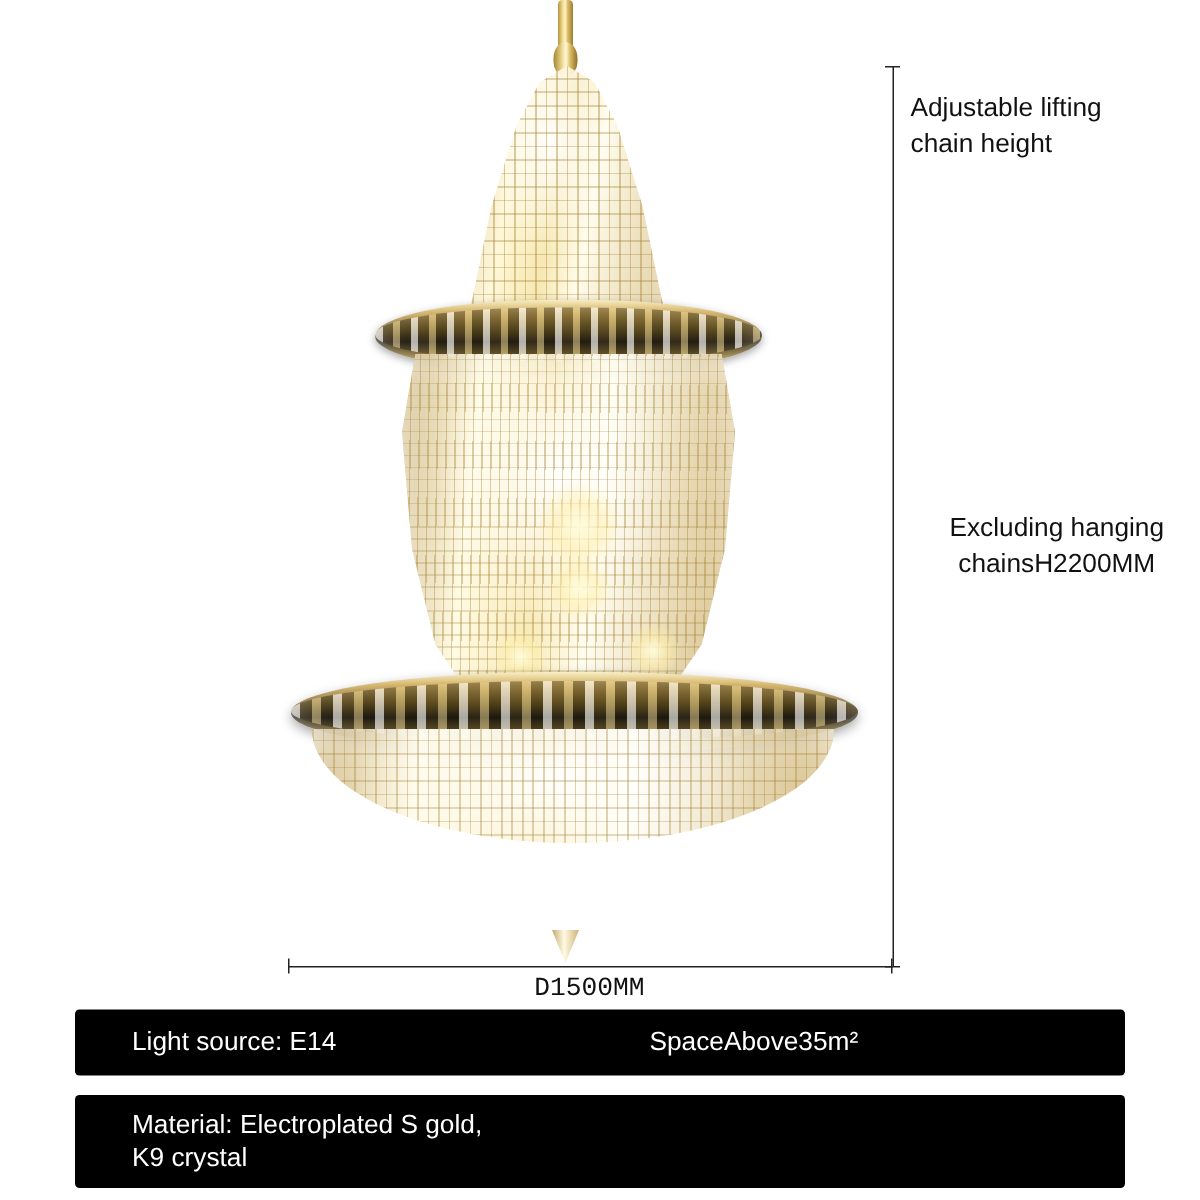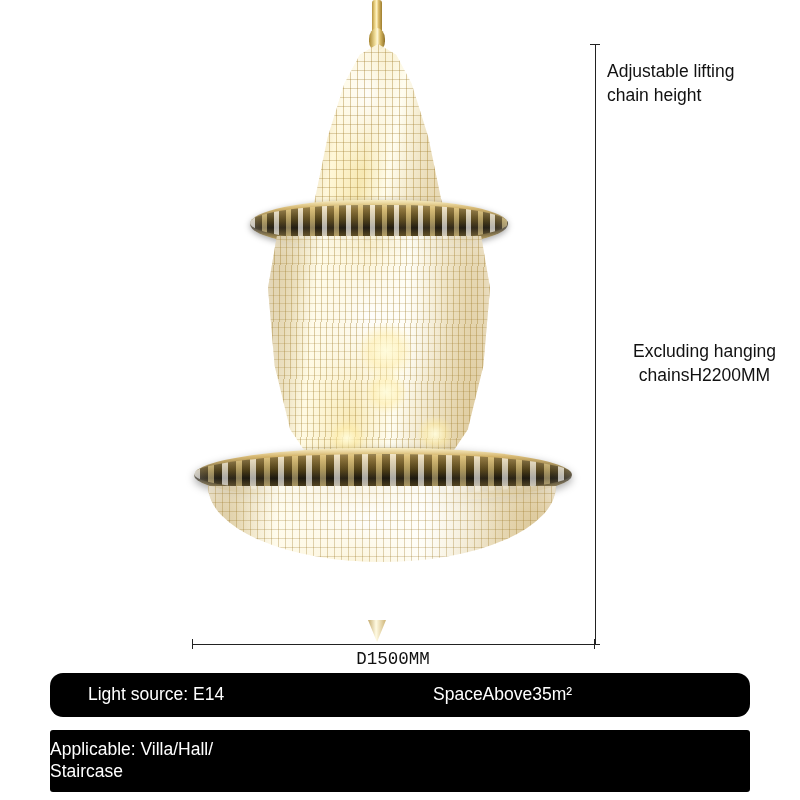--- a/index.html
+++ b/index.html
@@ -236,21 +236,21 @@
     white-space: pre-line;
   }
   .spec-bar .cell.left { margin-left: 38px; width: 345px; }
   .spec-bar .cell.right { width: 300px; }
 
   #spec-bar-1 {
     left: 50px;
     top: 673px;
     width: 700px;
     height: 44px;
-    border-radius: 13px;
+    border-radius: 3px;
   }
   #spec-bar-2 {
     left: 50px;
     top: 730px;
     width: 700px;
     height: 62px;
     border-radius: 3px;
   }
 </style>
 </head>
@@ -297,15 +297,15 @@
 <div class="tick v" style="left:594px; top:639px;"></div>
 
 <div class="dim-label" style="left:243px; top:648px; width:300px; text-align:center;font-family:Liberation Mono, monospace;">D1500MM</div>
 
 <div id="spec-bar-1" class="spec-bar">
   <div class="cell left">Light source: E14</div>
   <div class="cell right">SpaceAbove35m²</div>
 </div>
 
 <div id="spec-bar-2" class="spec-bar">
-  <div class="cell right">Applicable: Villa/Hall/
-Staircase</div>
+  <div class="cell left">Material: Electroplated S gold,
+K9 crystal</div>
 </div>
 
 </body></html>

